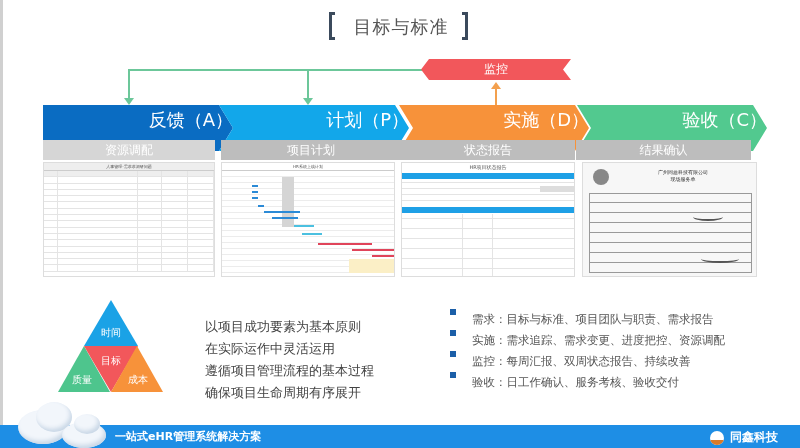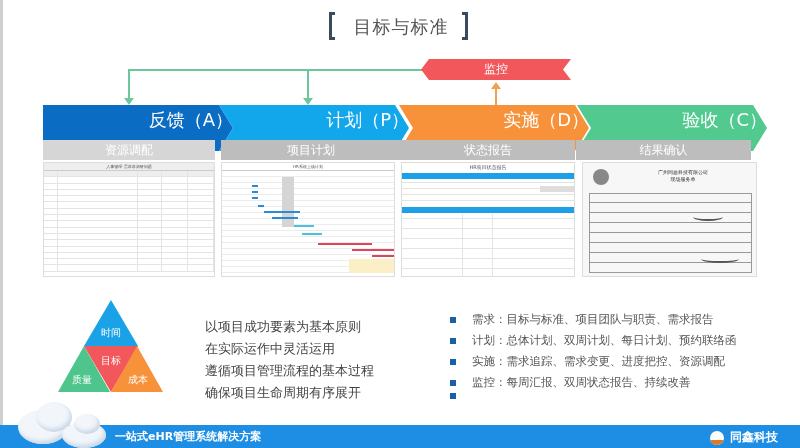--- a/index.html
+++ b/index.html
@@ -45,21 +45,21 @@
   
   .pyr { position: absolute; left: 58px; top: 300px; width: 106px; height: 92px; }
   .pyr .tri { position: absolute; width: 0; height: 0; }
   .pyr .lbl { position: absolute; font-size: 10px; color: #fff; }
 
   
   .principles { position: absolute; left: 205px; top: 316px; font-size: 13px; color: #444; line-height: 22px; }
 
   
   .bullets { position: absolute; left: 450px; top: 309px; font-size: 11.5px; color: #555; line-height: 21px; }
-  .bullets .li { display: flex; align-items: center; }
+  .bullets .li { display: flex; align-items: flex-start; }
   .bullets .sq { width: 6px; height: 6px; background: #1b5fa8; margin-right: 16px; }
 
   
   .footer { position: absolute; left: 0; top: 425px; width: 800px; height: 23px; background: #1e8ee5; }
   .footer-text { position: absolute; left: 115px; top: 429px; color: #fff; font-size: 11px; font-weight: bold; }
   .cloud { position: absolute; background: #f2f6fb; border-radius: 50%; box-shadow: inset -2px -3px 4px #c9d7e6; }
   .brand { position: absolute; right: 22px; top: 429px; display: flex; align-items: center; color: #fff; font-size: 12px; font-weight: bold; }
   .brand-logo { width: 14px; height: 14px; border-radius: 50%; background: #fff; margin-right: 6px; position: relative; overflow: hidden; }
   .brand-logo::after { content: ""; position: absolute; left: 0; bottom: 0; width: 14px; height: 5px; background: #d97a2a; }
 </style>
@@ -266,32 +266,29 @@
   <div>确保项目生命周期有序展开</div>
 </div>
 
 <div class="bullets">
   <div class="li">
       <span class="sq"></span>
       <span>需求：目标与标准、项目团队与职责、需求报告</span>
     </div>
   <div class="li">
       <span class="sq"></span>
-      <span>计划：总体计划、双周计划、每日计划、预约联络函</span>
-    </div>
-  <div class="li">
-      <span class="sq"></span>
       <span>实施：需求追踪、需求变更、进度把控、资源调配</span>
     </div>
   <div class="li">
       <span class="sq"></span>
       <span>监控：每周汇报、双周状态报告、持续改善</span>
     </div>
   <div class="li">
       <span class="sq"></span>
+      <span>验收：日工作确认、服务考核、验收交付</span>
     </div>
 </div>
 
 <div class="footer"></div>
 <div class="cloud" style="left:18px; top:410px; width:50px; height:34px;"></div>
 <div class="cloud" style="left:36px; top:402px; width:36px; height:30px;"></div>
 <div class="cloud" style="left:62px; top:422px; width:44px; height:26px;"></div>
 <div class="cloud" style="left:74px; top:414px; width:26px; height:20px;"></div>
 <div class="footer-text">一站式eHR管理系统解决方案</div>
 <div class="brand">

